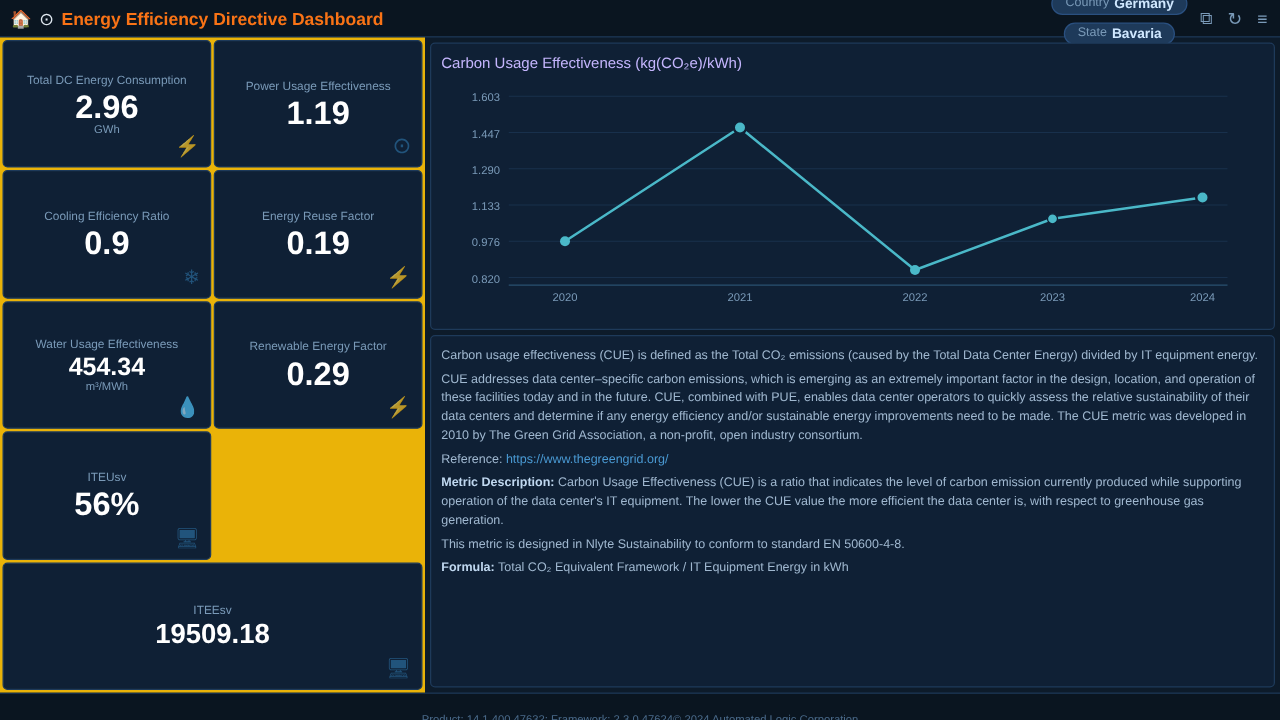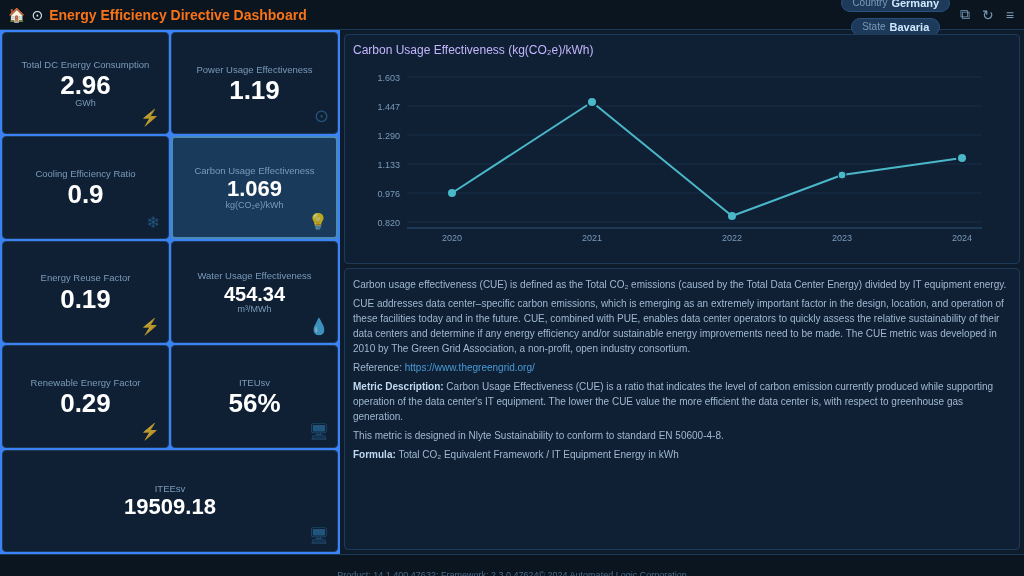--- a/index.html
+++ b/index.html
@@ -72,21 +72,21 @@
       display: flex;
       height: calc(576px - 30px - 22px);
     }
     .left-panel {
       width: 340px;
       display: grid;
       grid-template-columns: 1fr 1fr;
       grid-template-rows: repeat(5, 1fr);
       gap: 2px;
       padding: 2px;
-      background: #3b82f6;
+      background: #eab308;
     }
     .metric-card {
       background: #0f2035;
       border: 1px solid #1e3a5a;
       border-radius: 4px;
       display: flex;
       flex-direction: column;
       align-items: center;
       justify-content: center;
       padding: 6px 8px;
@@ -233,26 +233,20 @@
       <div class="metric-value">1.19</div>
       <span class="metric-icon" style="font-size:18px;">⊙</span>
     </div>
 
     <div class="metric-card">
       <div class="metric-label">Cooling Efficiency Ratio</div>
       <div class="metric-value">0.9</div>
       <span class="metric-icon">❄</span>
     </div>
 
-    <div class="metric-card highlighted">
-      <div class="metric-label">Carbon Usage Effectiveness</div>
-      <div class="metric-value" style="font-size:22px;">1.069</div>
-      <div class="metric-unit">kg(CO₂e)/kWh</div>
-      <span class="metric-icon">💡</span>
-    </div>
 
     <div class="metric-card">
       <div class="metric-label">Energy Reuse Factor</div>
       <div class="metric-value">0.19</div>
       <span class="metric-icon">⚡</span>
     </div>
 
     <div class="metric-card">
       <div class="metric-label">Water Usage Effectiveness</div>
       <div class="metric-value" style="font-size:20px;text-align:right;">454.34</div>

